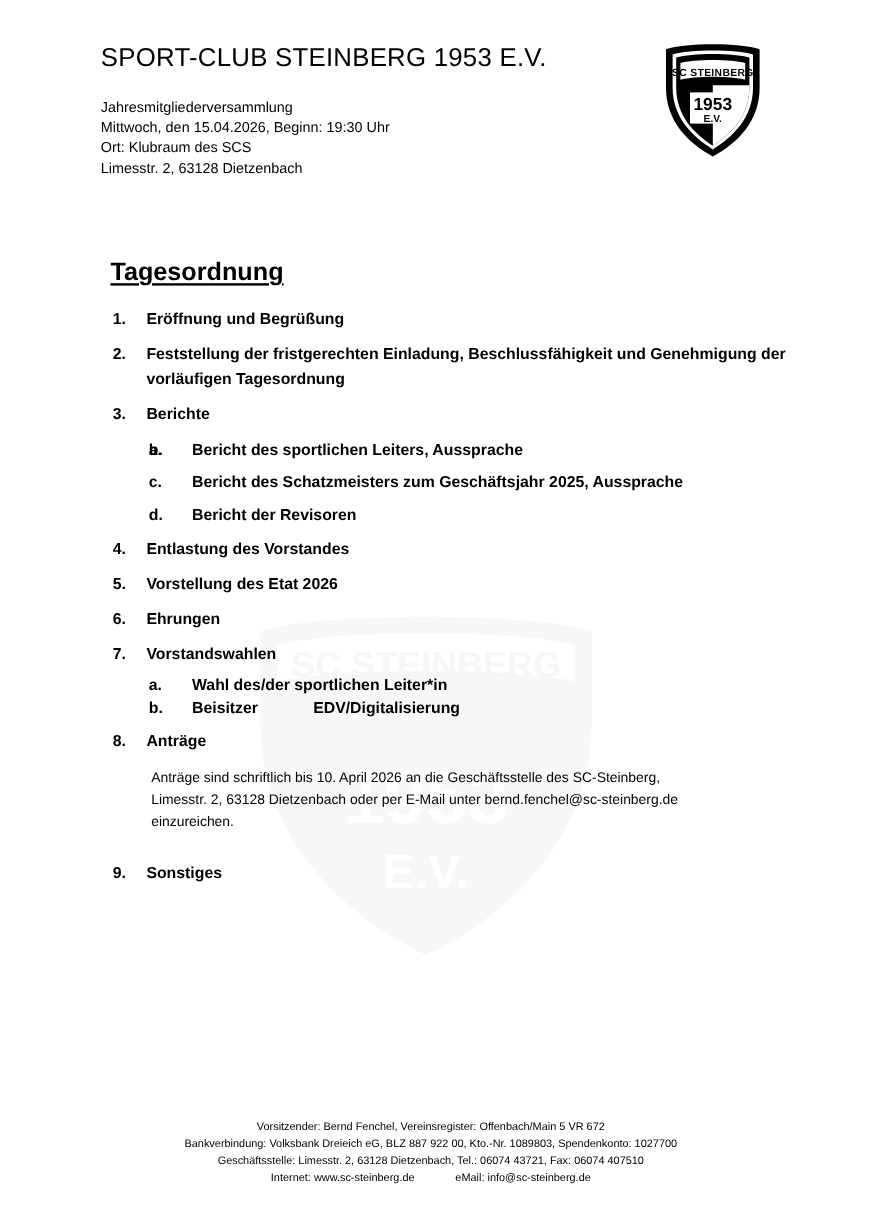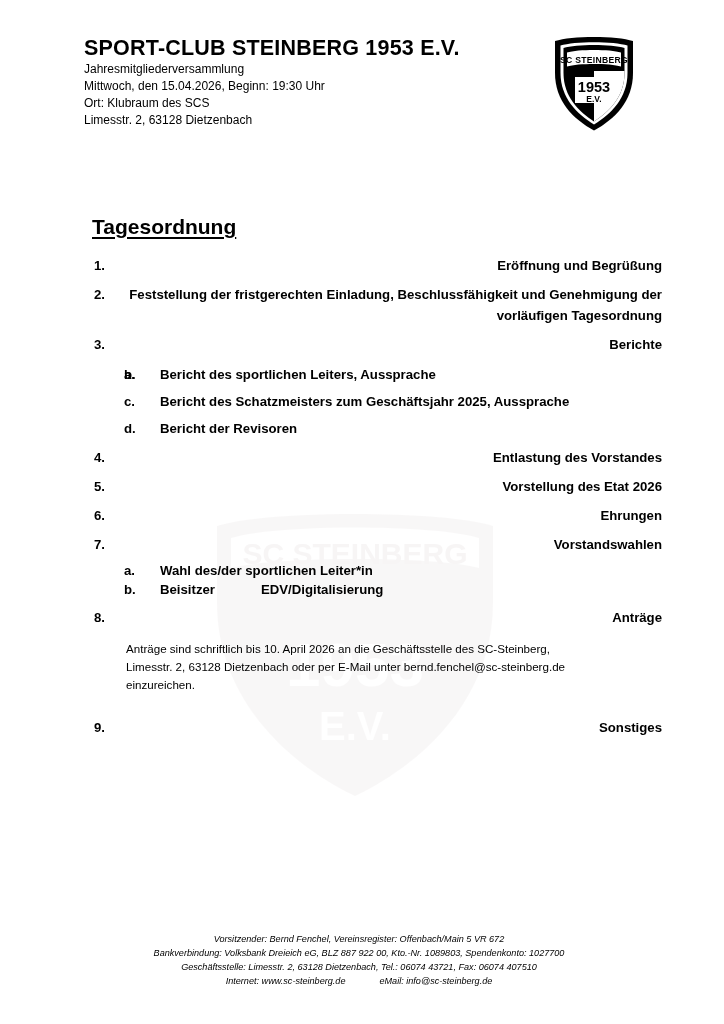--- a/index.html
+++ b/index.html
@@ -33,24 +33,24 @@
   
   .header {
     position: absolute;
     left: 84px;
     top: 36px;
     width: 560px;
     z-index: 2;
   }
   .club-title {
     font-size: 21.5px;
-    font-weight: bold;
+    font-weight: normal;
     letter-spacing: 0.2px;
     color: #000000;
-    margin: 0 0 0 0;
+    margin: 0 0 20px 0;
     white-space: nowrap;
   }
   .meet-line {
     font-size: 12px;
     color: #000000;
     line-height: 1.42;
     margin: 0;
     white-space: nowrap;
   }
 
@@ -95,21 +95,21 @@
     margin-bottom: 7.5px;
   }
   li.item1 > .num {
     position: absolute;
     left: 2px;
     top: 0;
     width: 22px;
     text-align: left;
     font-weight: bold;
   }
-  li.item1 > .txt { display: block; text-align: right; }
+  li.item1 > .txt { display: block; }
 
   ol.lvl2 {
     list-style: none;
     margin: 8px 0 4px 0;
     padding: 0;
   }
   ol.lvl2.tight { margin: 6px 0 2px 0; }
   li.item2 {
     position: relative;
     padding-left: 38px;
@@ -140,21 +140,20 @@
   .footer {
     position: absolute;
     left: 0;
     top: 932px;
     width: 718px;
     text-align: center;
     font-size: 9.1px;
     line-height: 1.55;
     color: #000000;
     z-index: 2;
-    font-style: italic;
   }
   .footer div { white-space: nowrap; }
   .footer .spacer { display: inline-block; width: 34px; }
 </style>
 </head>
 <body>
 
 <div class="page">
 
   <div class="watermark">

